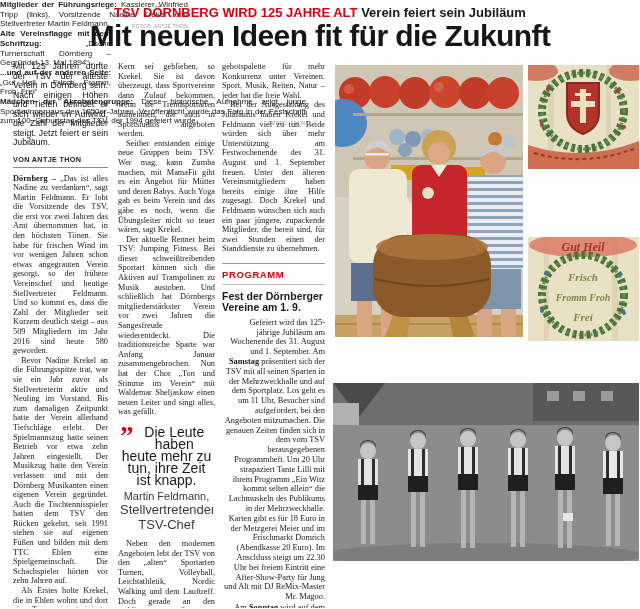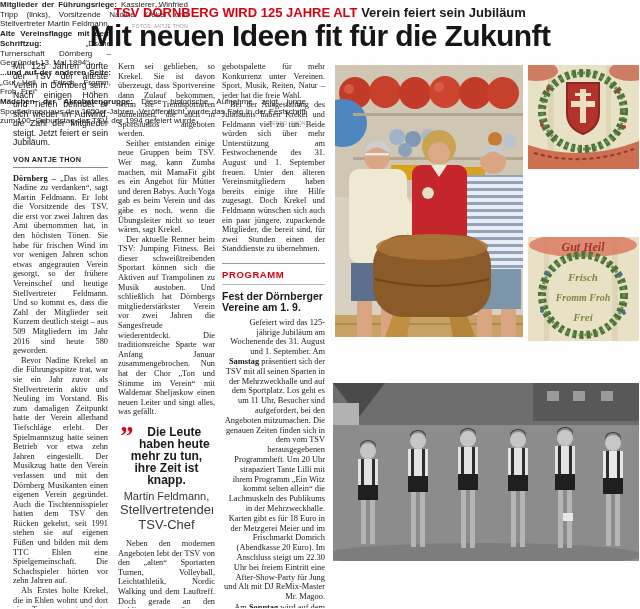--- a/index.html
+++ b/index.html
@@ -20,21 +20,21 @@
   .byline{font-size:7.3px;font-weight:bold;letter-spacing:.3px;color:#222;
           border-bottom:1px solid #8c8c8c;padding:7px 0 3px;margin-bottom:6px;}
   .bodytext p{font-family:"Liberation Serif","DejaVu Serif",serif;font-size:8.3px;
               line-height:9.6px;text-align:justify;margin:0;text-indent:8px;}
   .bodytext p.first{text-indent:0;}
   .bodytext b{font-weight:bold;}
   
   .pullquote{margin:9px 2px 7px;text-align:center;overflow:hidden;}
   .pq-mark{float:left;color:#d90012;font-family:"Liberation Serif",serif;
            font-weight:bold;font-size:27px;line-height:15px;margin:3px 2px 0 0;}
-  .pq-text{font-weight:bold;font-size:12px;line-height:12px;}
+  .pq-text{font-weight:normal;font-size:14px;line-height:12px;}
   .pq-author{font-size:11px;color:#3a3a3a;margin-top:4px;}
   .pq-role{font-size:13px;color:#3a3a3a;}
   
   .program{margin-top:9px;border-top:1px solid #9a9a9a;}
   .program-label{color:#d90012;font-weight:bold;font-size:9.5px;letter-spacing:.6px;
                  padding:5px 0 4px;border-bottom:1px solid #bbb;margin-bottom:6px;}
   .program-title{font-weight:bold;font-size:10.5px;line-height:11.5px;margin:0 0 4px;}
   .program p{font-size:8.4px;line-height:9.8px;margin:0;text-align:right;}
   .program p+p{margin-top:1px;}
   

